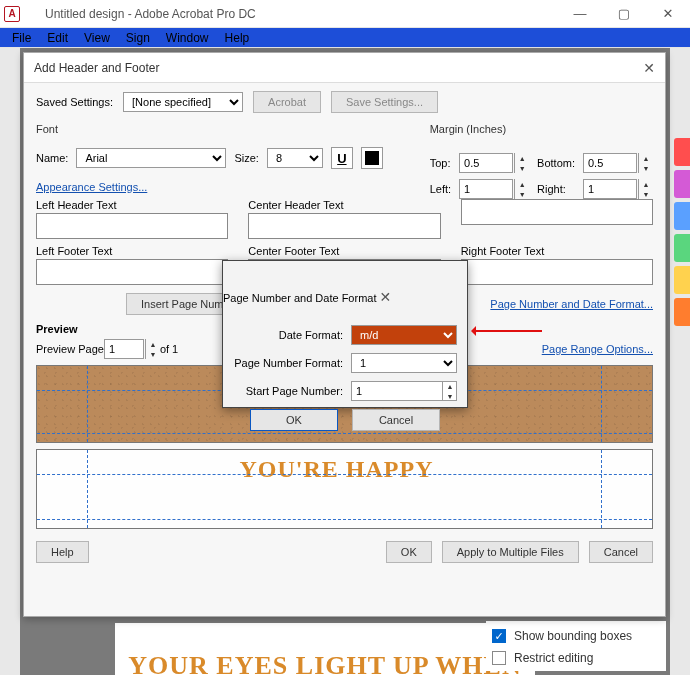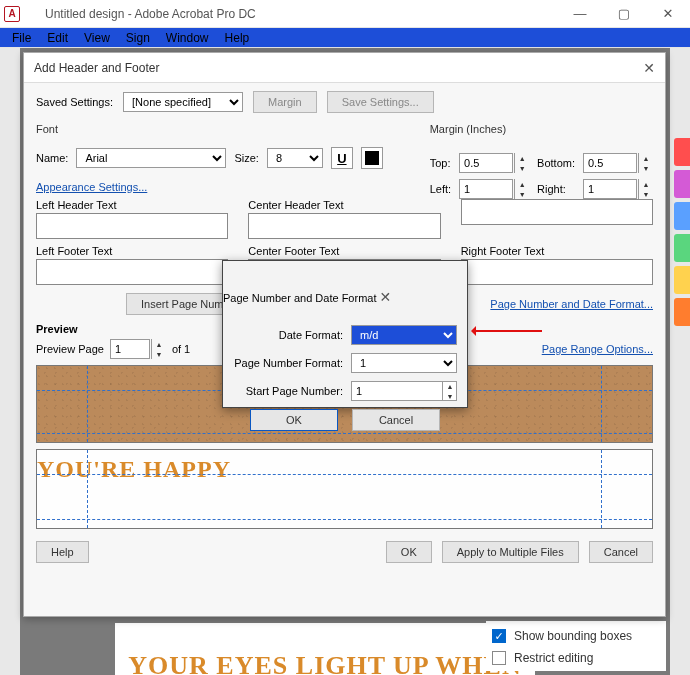--- a/index.html
+++ b/index.html
@@ -123,21 +123,21 @@
   .textcols .col .lbl { font-size:11px; margin-bottom:2px; display:block;}
   .textcols .col input.line {
     width:100%; height:26px; border:1px solid #888; background:#fff;
   }
 
   .insert-row { display:flex; align-items:center; margin-top:8px; gap:20px;}
   .insert-row .link-right { margin-left:auto; }
 
   
   .preview-label { font-weight:bold; margin-top:8px;}
-  .preview-row { display:flex; align-items:center; gap:6px; margin-top:4px;}
+  .preview-row { display:flex; align-items:center; margin-top:4px;}
   .preview-row .link-right { margin-left:auto;}
   .preview-box {
     margin-top:6px; border:1px solid #777; background:#fefefe;
     height:80px; position:relative; overflow:hidden;
   }
   .cork {
     background:
       radial-gradient(circle at 20% 30%, rgba(0,0,0,0.08) 1px, transparent 1px),
       radial-gradient(circle at 70% 60%, rgba(0,0,0,0.07) 1px, transparent 1px),
       #bb8a5b;
@@ -148,41 +148,41 @@
     content:""; position:absolute; left:0; right:0; border-top:1px dashed #3070cc;
   }
   .preview-box .guides::before { top:24px; }
   .preview-box .guides::after { bottom:8px; }
   .preview-box .vguides::before, .preview-box .vguides::after {
     content:""; position:absolute; top:0; bottom:0; border-left:1px dashed #3070cc;
   }
   .preview-box .vguides::before { left:50px; }
   .preview-box .vguides::after { right:50px; }
   .preview-box .happy {
-    position:absolute; left:0; right:16px; top:6px; 
+    position:absolute; left:0; right:16px; top:6px; text-align:center;
     font-family:"Brush Script MT","Comic Sans MS",cursive;
     font-size:24px; color:#d98a2a; font-weight:bold; letter-spacing:1px;
   }
 
   .btn-row { display:flex; gap:10px; margin-top:12px; }
   .btn-row .spacer { margin-left:auto; }
 
   
   .subdialog {
     position:absolute; top:260px; left:222px; width:246px; height:148px;
     background:#f3f3f3; border:1px solid #444;
     box-shadow: 0 3px 10px rgba(0,0,0,0.4);
     z-index:50;
   }
   .subdialog .dlg-title { height:26px;margin-top:28px; }
   .subdialog .dlg-body { padding:10px 10px; }
   .form-row { display:flex; align-items:center; margin-bottom:8px; gap:8px;}
   .form-row .flabel { width:110px; text-align:right; }
   .form-row select, .form-row input { flex:1; width:100px; }
-  .sel-highlight { background:#1d4ed8; color:#fff; }
+  .sel-highlight { background:#c2410c; color:#fff; }
   .subdialog .btns { display:flex; justify-content:center; gap:14px; margin-top:4px;}
   .subdialog .btns .btn { width:88px; }
   .subdialog .btns .btn.primary { border:1px solid #0a57c2; }
 
   
   .red-arrow {
     position:absolute; top:330px; left:474px; width:68px; height:2px;
     background:#e01010; z-index:60;
   }
   .red-arrow::before {
@@ -255,21 +255,21 @@
     <span>Add Header and Footer</span>
     <span class="x">✕</span>
   </div>
   <div class="dlg-body">
 
     <div class="row saved-row">
       <span>Saved Settings:</span>
       <select style="width:120px;">
         <option>[None specified]</option>
       </select>
-      <button class="btn disabled">Margin</button>
+      <button class="btn disabled">Acrobat</button>
       <button class="btn disabled">Save Settings...</button>
     </div>
 
     <div class="cols2" style="margin-top:10px; align-items:flex-start;">
       <div style="flex:1;">
         <div class="group-label">Font</div>
         <div class="font-row">
           <span>Name:</span>
           <select style="width:150px;">
             <option>Arial</option>

